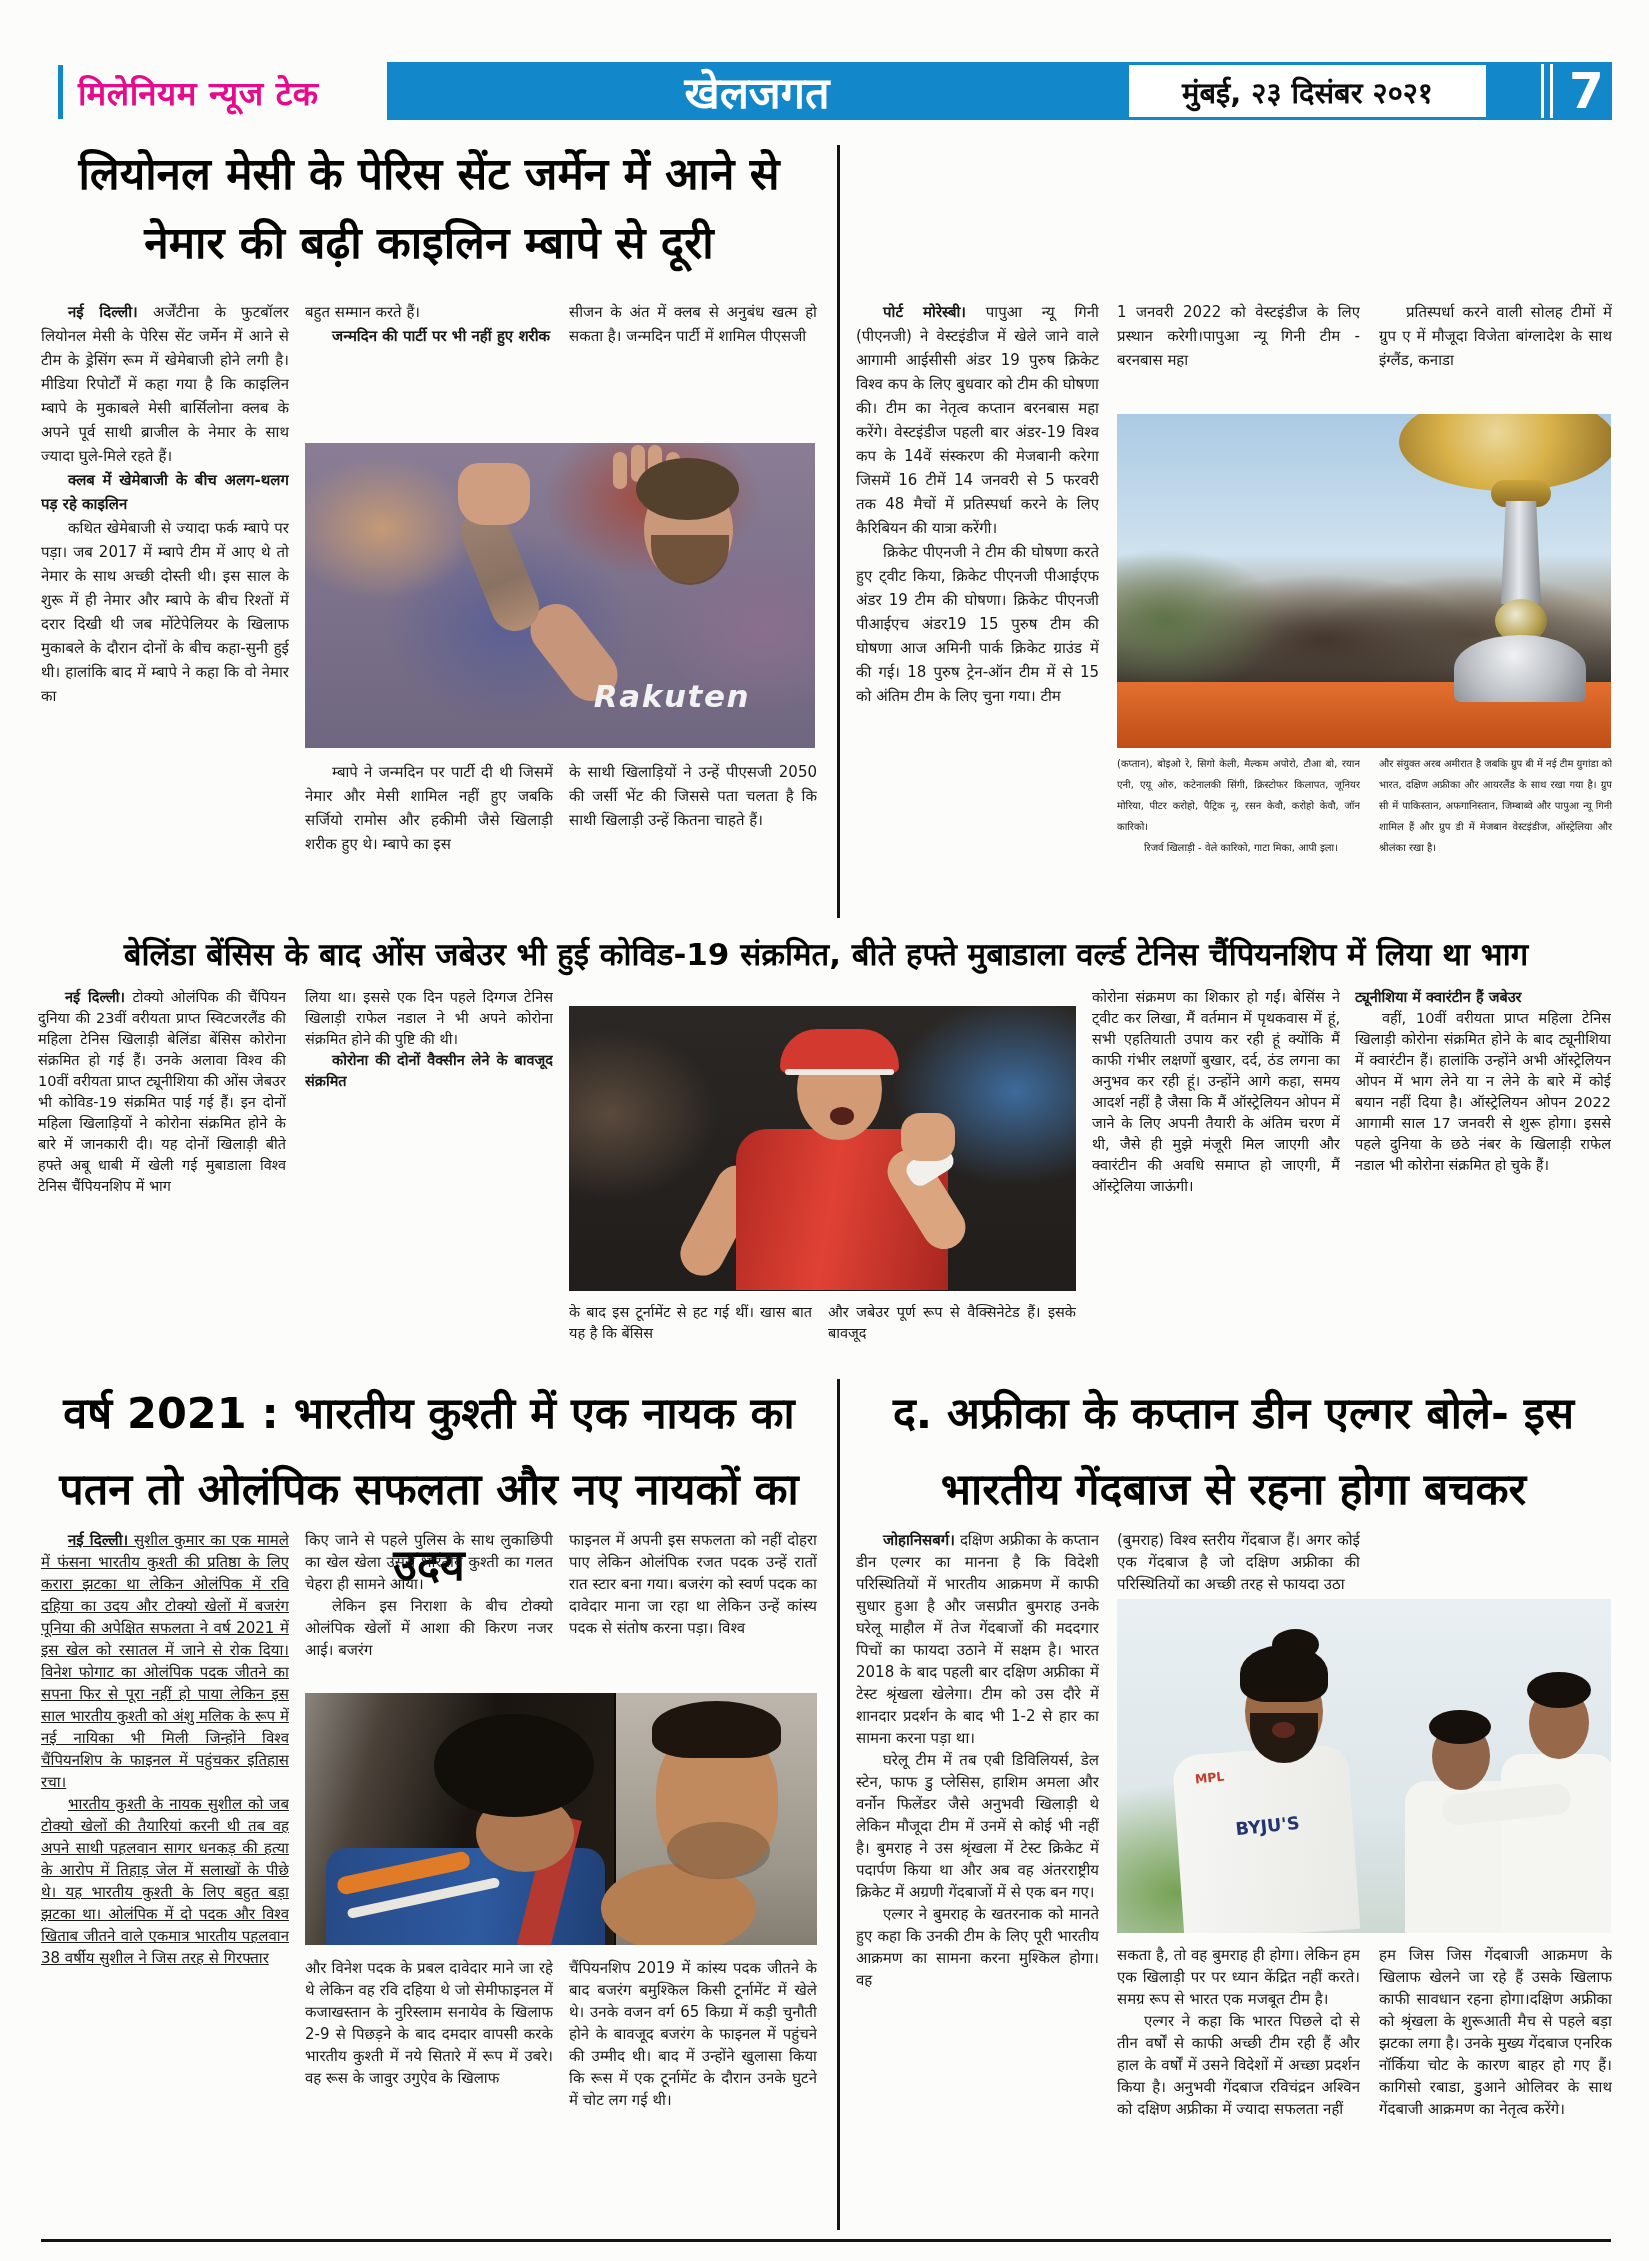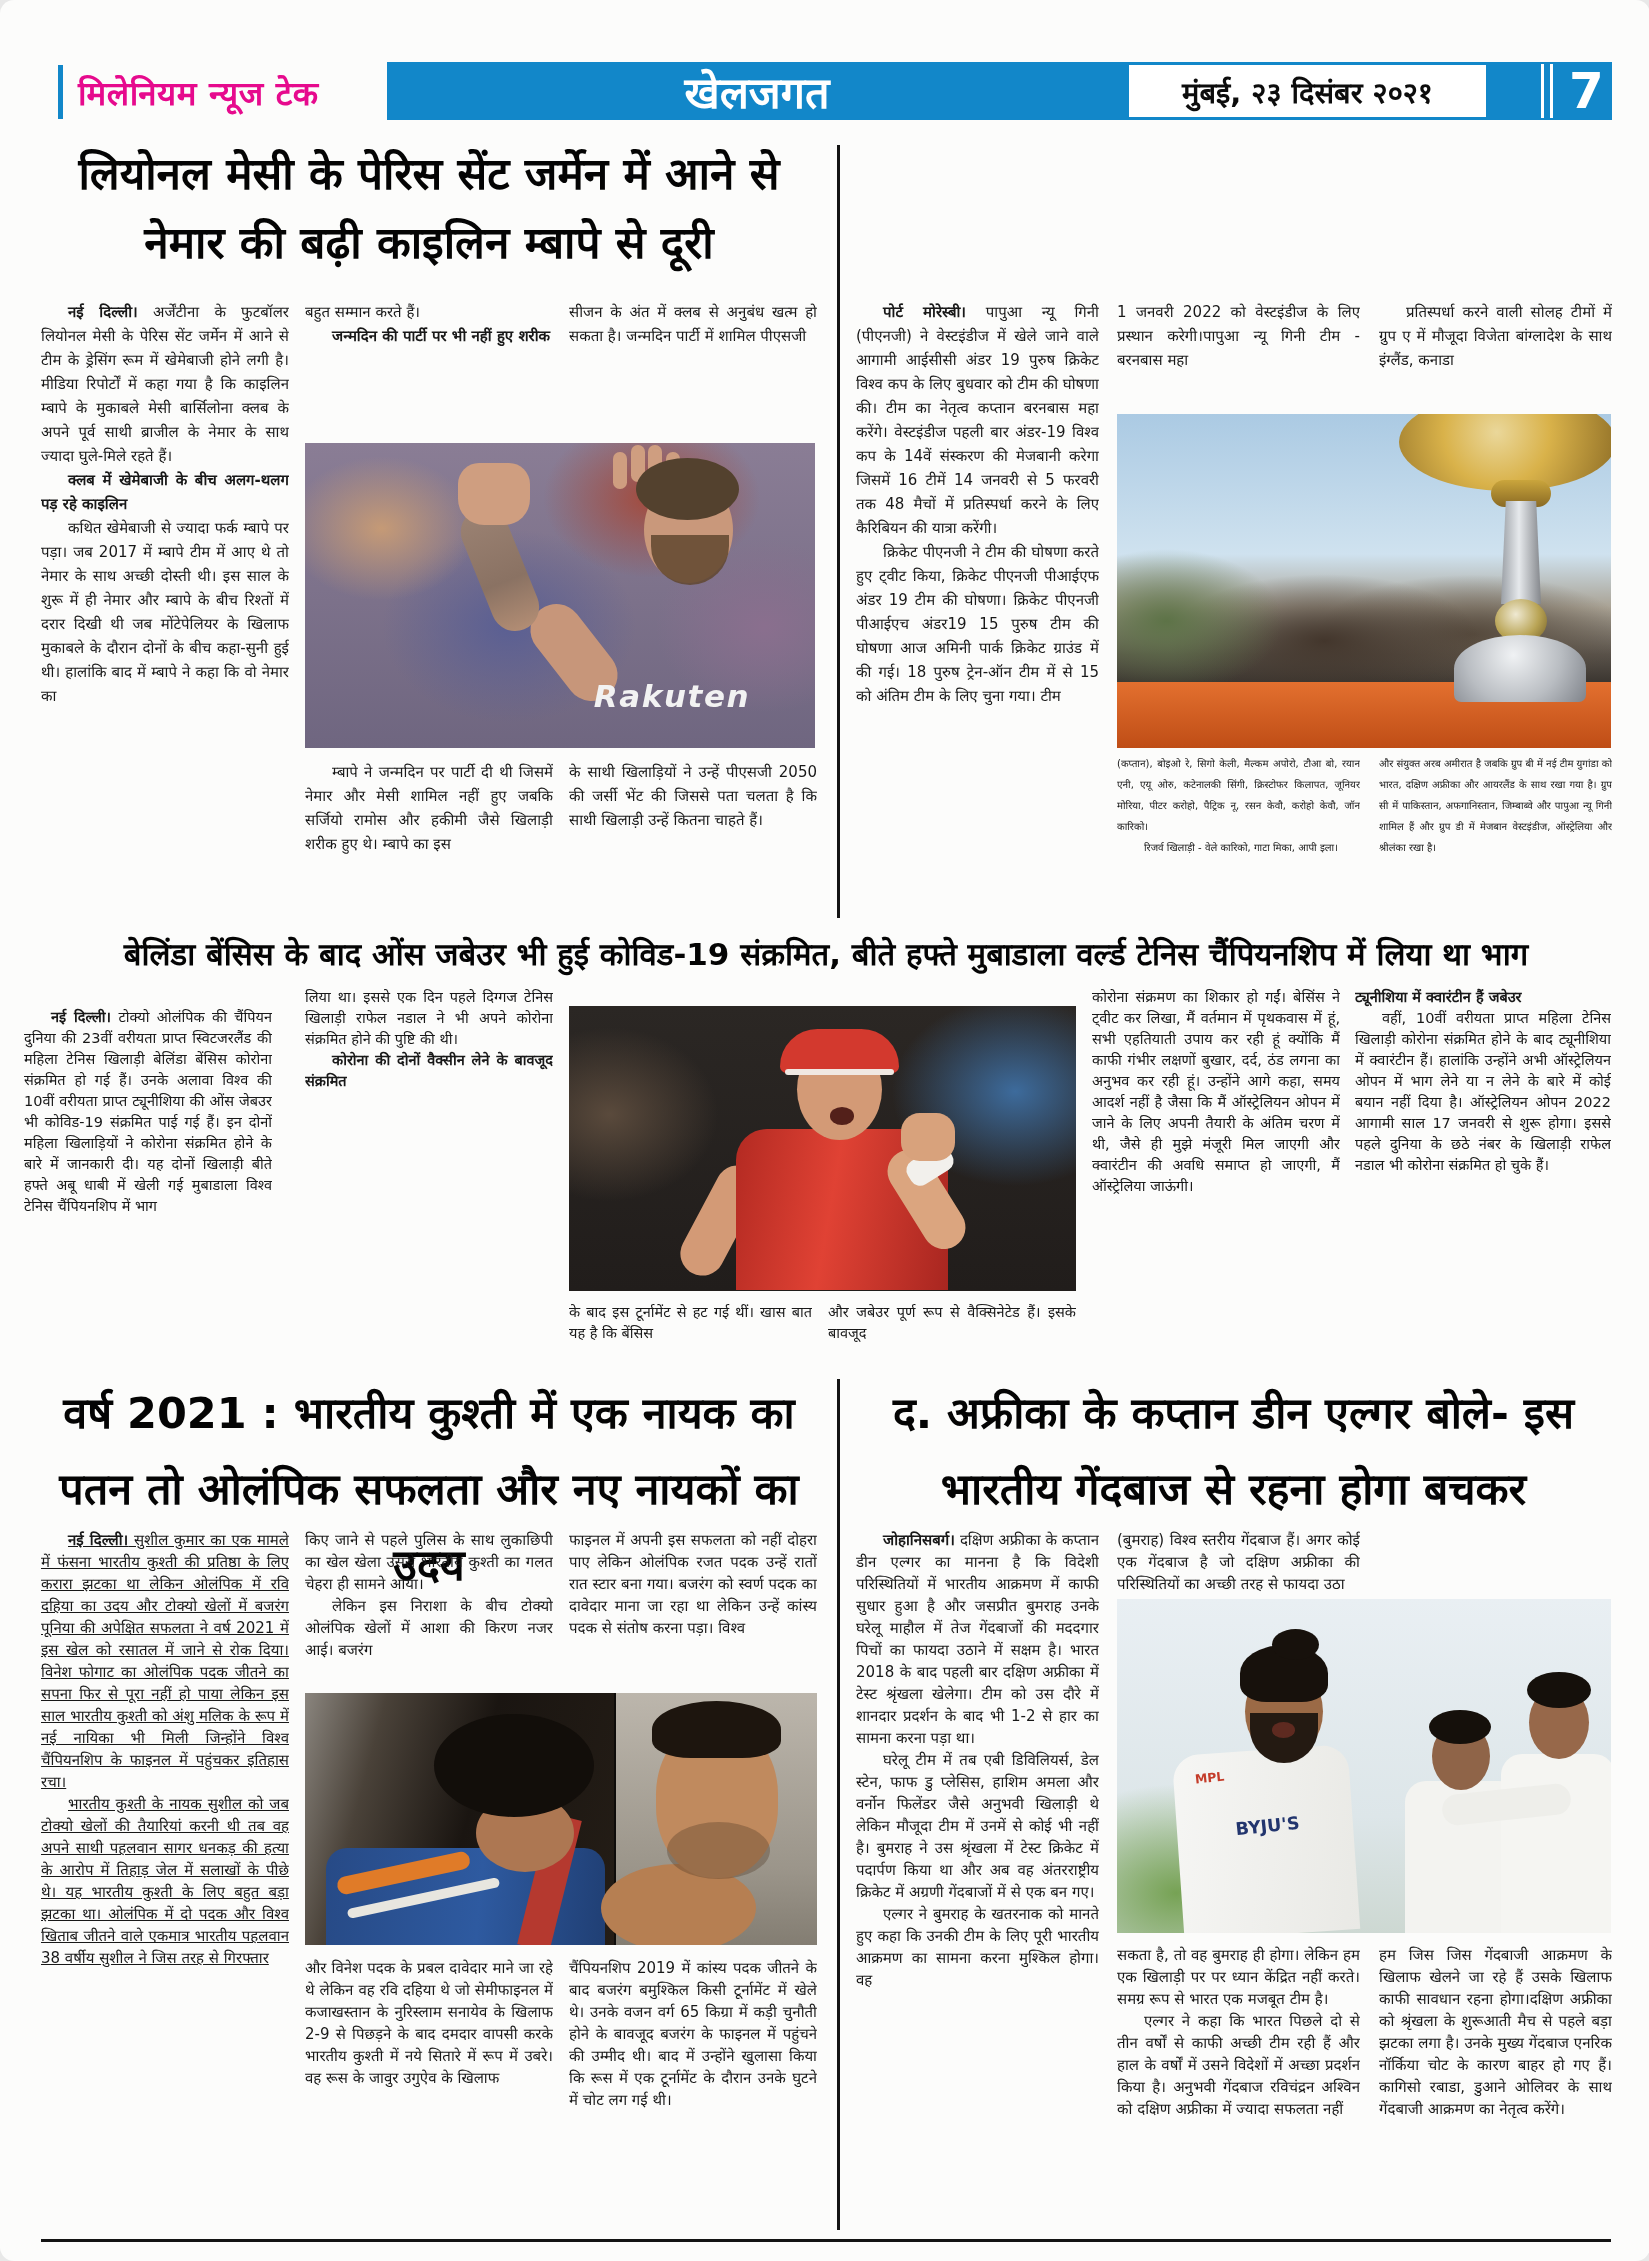--- a/index.html
+++ b/index.html
@@ -1,17 +1,17 @@
 <!DOCTYPE html>
 <html style="font-size:8.3px"><head>
 <meta charset="utf-8">
 <style>
   html,body{margin:0;padding:0;background:#e8e8e8;}
   #page{position:relative;width:1650px;height:2261px;background:#fcfcfb;
-        font-family:"DejaVu Sans","Liberation Sans",sans-serif;color:#161616;overflow:hidden;border-radius:14px;}
+        font-family:"DejaVu Sans","Liberation Sans",sans-serif;color:#161616;overflow:hidden;}
   .abs{position:absolute;}
 
   
   .m-stub{left:58px;top:65px;width:5.2px;height:54px;background:#1287c9;}
   .m-brand{left:78px;top:65px;width:310px;height:54px;display:flex;align-items:center;
            color:#e60a8d;font-size:33px;font-weight:800;letter-spacing:0.5px;white-space:nowrap;}
   .m-band{left:387px;top:62px;width:1225px;height:58px;background:#1287c9;}
   .m-section{left:387px;top:62px;width:740px;height:58px;display:flex;align-items:center;justify-content:center;
              color:#ffffff;font-size:43px;font-weight:800;}
   .m-datebox{left:1129px;top:65px;width:357px;height:52px;background:#ffffff;display:flex;align-items:center;
@@ -220,21 +220,21 @@
   </div>
   <div class="abs col" style="left:1379px;top:300px;width:233px;height:113px;">
     <p class="ind">प्रतिस्पर्धा करने वाली सोलह टीमों में ग्रुप ए में मौजूदा विजेता बांग्लादेश के साथ इंग्लैंड, कनाडा</p>
   </div>
   <div class="abs col lh41" style="left:1379px;top:753px;width:233px;height:171px;">
     <p>और संयुक्त अरब अमीरात है जबकि ग्रुप बी में नई टीम युगांडा को भारत, दक्षिण अफ्रीका और आयरलैंड के साथ रखा गया है। ग्रुप सी में पाकिस्तान, अफगानिस्तान, जिम्बाब्वे और पापुआ न्यू गिनी शामिल हैं और ग्रुप डी में मेजबान वेस्टइंडीज, ऑस्ट्रेलिया और श्रीलंका रखा है।</p>
   </div>
 
   <div class="abs hl hl-mid" style="left:41px;top:930px;width:1570px;">बेलिंडा बेंसिस के बाद ओंस जबेउर भी हुई कोविड-19 संक्रमित, बीते हफ्ते मुबाडाला वर्ल्ड टेनिस चैंपियनशिप में लिया था भाग</div>
 
-  <div class="abs col lh40" style="left:24px;top:987px;width:248px;height:374px;margin-top:20px;">
+  <div class="abs col lh40" style="left:38px;top:987px;width:248px;height:374px;">
     <p class="ind"><span class="dl">नई दिल्ली।</span><span> टोक्यो ओलंपिक की चैंपियन दुनिया की 23वीं वरीयता प्राप्त स्विटजरलैंड की महिला टेनिस खिलाड़ी बेलिंडा बेंसिस कोरोना संक्रमित हो गई हैं। उनके अलावा विश्व की 10वीं वरीयता प्राप्त ट्यूनीशिया की ओंस जेबउर भी कोविड-19 संक्रमित पाई गई हैं। इन दोनों महिला खिलाड़ियों ने कोरोना संक्रमित होने के बारे में जानकारी दी। यह दोनों खिलाड़ी बीते हफ्ते अबू धाबी में खेली गई मुबाडाला विश्व टेनिस चैंपियनशिप में भाग</span></p>
   </div>
   <div class="abs col lh40" style="left:305px;top:987px;width:248px;height:374px;">
     <p>लिया था। इससे एक दिन पहले दिग्गज टेनिस खिलाड़ी राफेल नडाल ने भी अपने कोरोना संक्रमित होने की पुष्टि की थी।</p>
     <p class="sub ind">कोरोना की दोनों वैक्सीन लेने के बावजूद संक्रमित</p>
   </div>
 
   <div class="abs photo ph-tennis" style="left:569px;top:1006px;width:507px;height:285px;">
     <div class="tn-bun"></div>
     <div class="tn-armL"></div>

